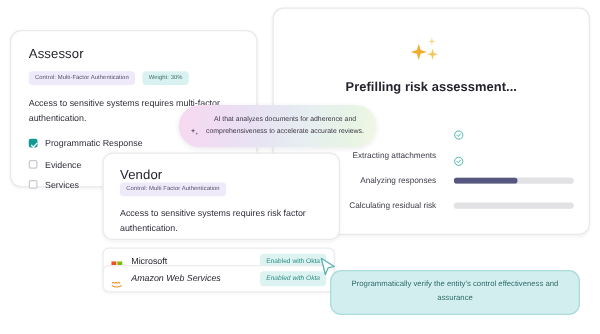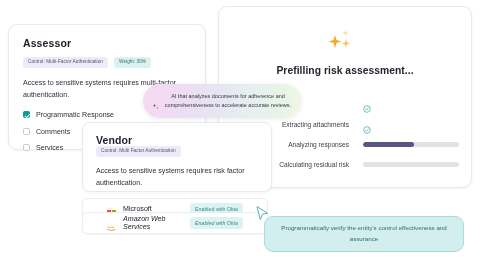--- a/index.html
+++ b/index.html
@@ -39,21 +39,21 @@
     left: 8px;
     top: 24px;
     width: 198px;
     height: 126px;
     border-radius: 9px;
     padding: 12px 14px;
   }
 
   .card-title {
     font-size: 10.5px;
-    font-weight: bold;
+    font-weight: normal;
     color: #1d1d27;
     letter-spacing: 0.1px;
     margin-bottom: 8px;
   }
 
   .badge-row {
     display: flex;
     gap: 6px;
     align-items: center;
     margin-bottom: 10px;
@@ -138,21 +138,21 @@
   .integration-row {
     position: absolute;
     left: 82px;
     width: 186px;
     height: 22px;
     background: #ffffff;
     border: 1px solid #ececef;
     border-radius: 5px;
     display: flex;
     align-items: center;
-    padding: 0 24px;
+    padding: 0 6px;
     z-index: 6;
     box-shadow: 0 1px 2px rgba(25,25,40,0.04);
   }
   #integration-microsoft { top: 198px; }
   #integration-aws { top: 212px; font-style: italic; }
 
   .integration-name {
     font-size: 7.1px;
     color: #22222e;
     margin-left: 7px;
@@ -373,21 +373,21 @@
 
     <div class="card-body-text">Access to sensitive systems requires multi-factor authentication.</div>
 
     <div class="check-list">
       <div class="check-row">
         <span class="check-box checked"></span>
         <span class="check-label">Programmatic Response</span>
       </div>
       <div class="check-row">
         <span class="check-box"></span>
-        <span class="check-label">Comments</span>
+        <span class="check-label">Evidence</span>
       </div>
       <div class="check-row">
         <span class="check-box"></span>
         <span class="check-label">Services</span>
       </div>
     </div>
   </div>
 
   <div class="card" id="vendor-card">
     <div class="card-title">Vendor</div>

